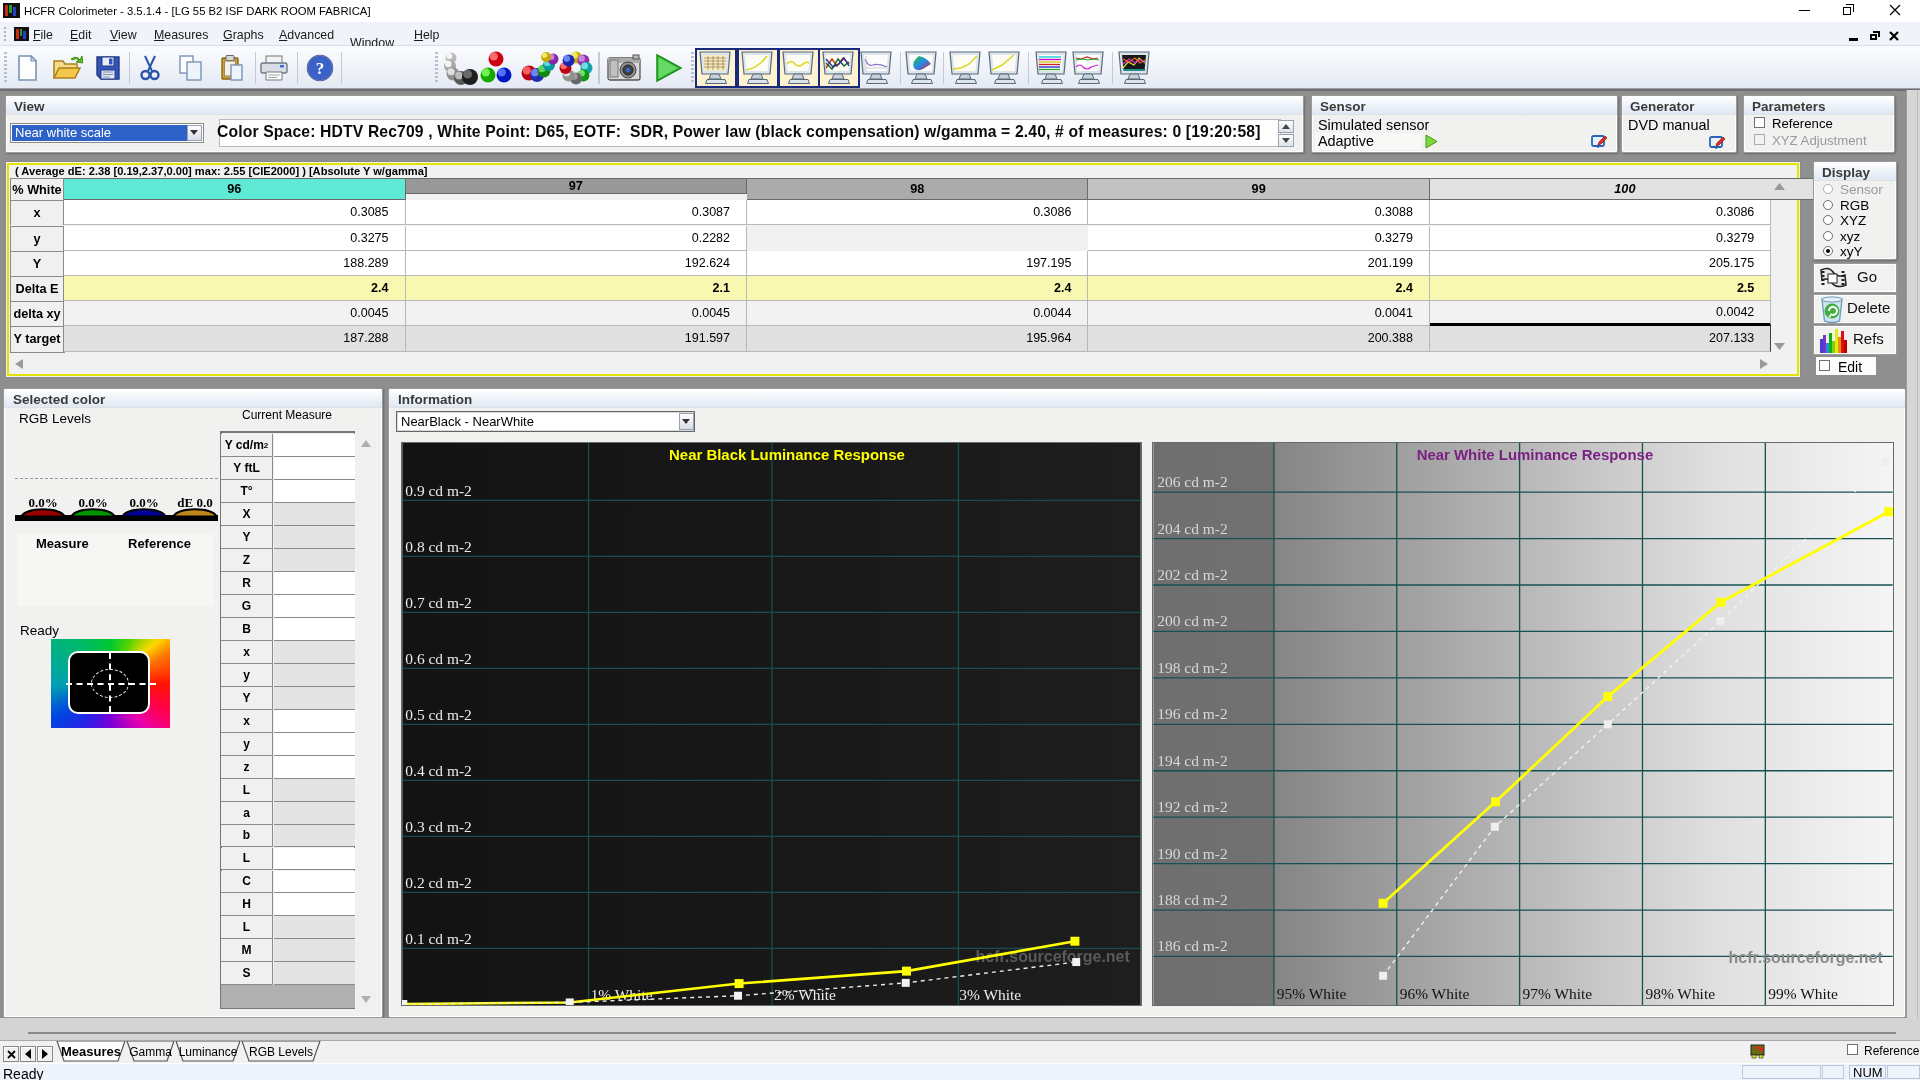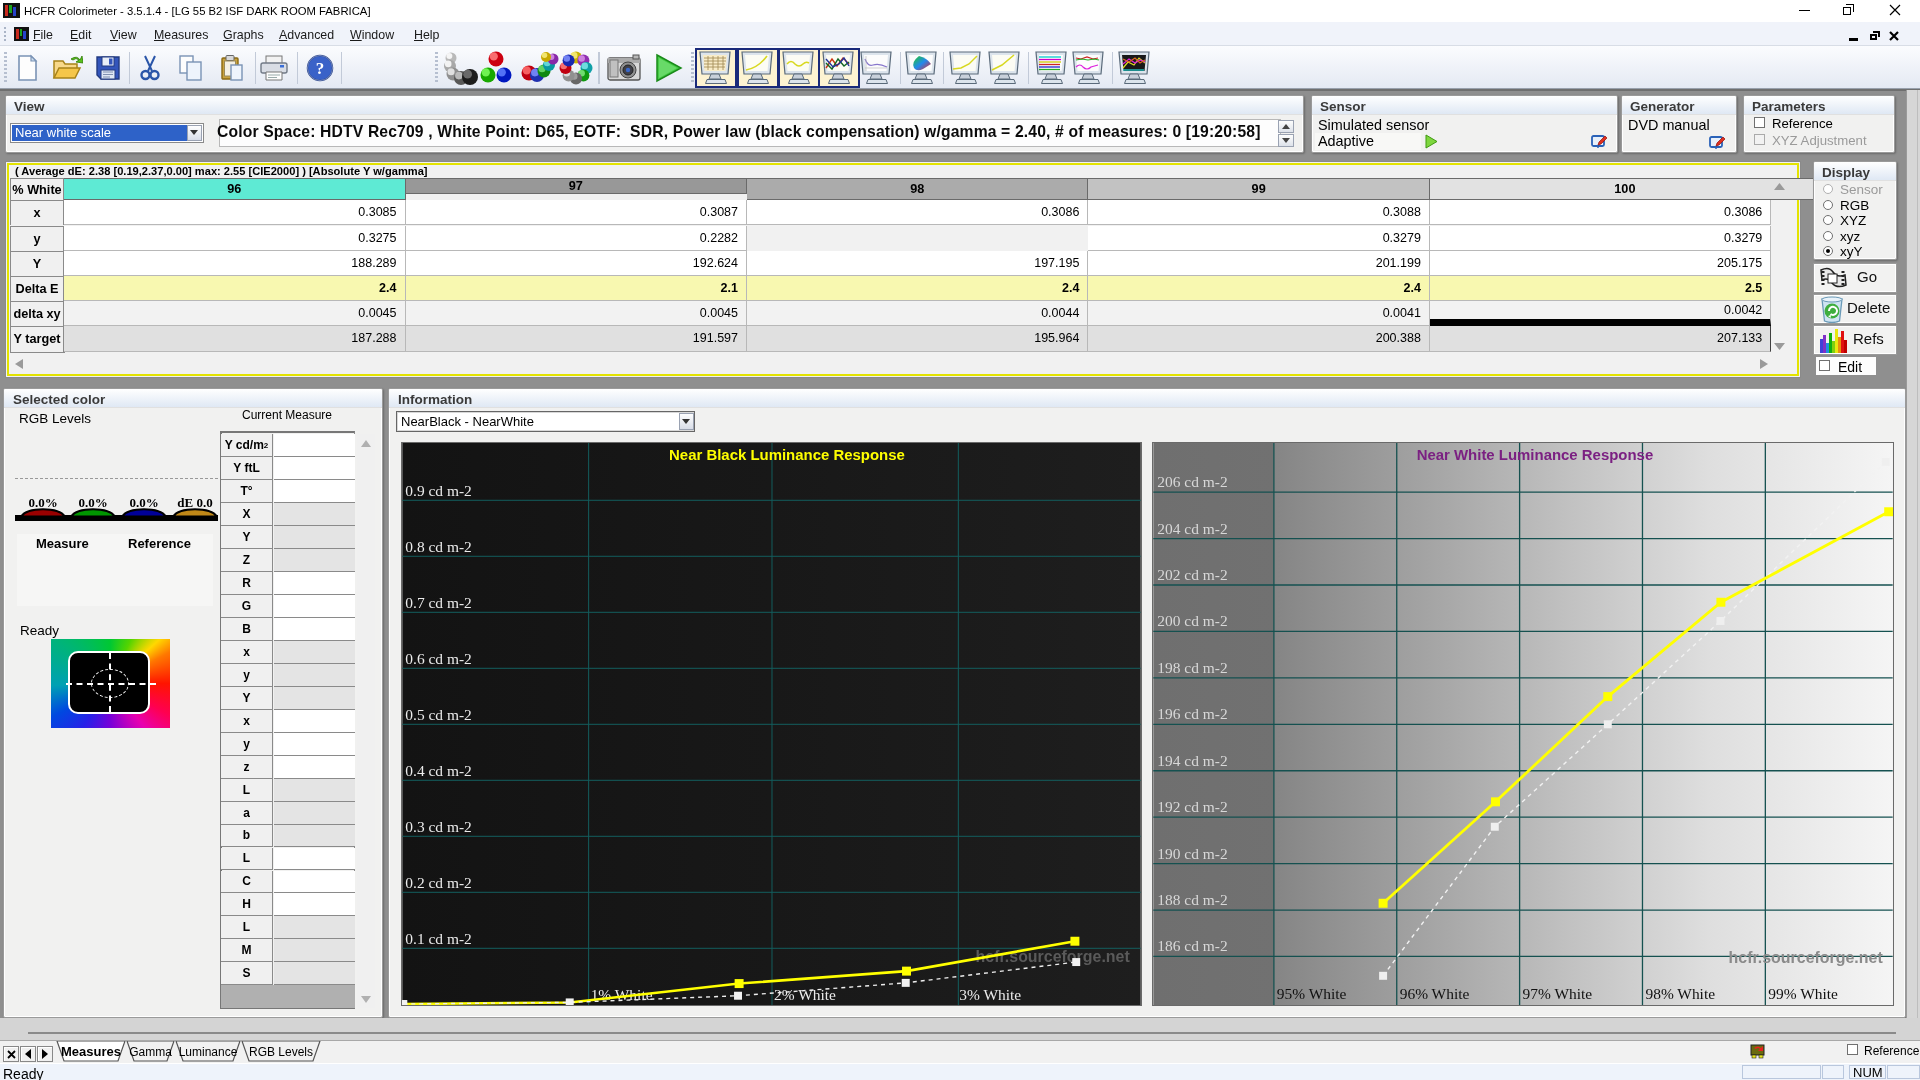--- a/index.html
+++ b/index.html
@@ -2,21 +2,21 @@
 <html><head><meta charset="utf-8"><title>HCFR</title>
 <style>
 *{margin:0;padding:0;box-sizing:border-box;}
 html,body{width:1920px;height:1080px;overflow:hidden;}
 body{font-family:"Liberation Sans",sans-serif;font-size:13px;color:#000;}
 #app{position:relative;width:1920px;height:1080px;background:#8f8f8f;}
 #app div{position:absolute;}
 .gb{background:#f1f1f0;border:1px solid #9a9a9a;box-shadow:0 0 0 1px #ffffff inset, 1px 1px 2px rgba(0,0,0,.25);border-radius:2px;}
 .gbt{left:0;top:0;right:0;height:19px;background:linear-gradient(#ffffff,#dfe8f4);border-bottom:1px solid #e0e0e0;border-radius:2px 2px 0 0;}
 .gbtitle{font-weight:bold;color:#3a3a3a;font-size:13.5px;}
-.cell{display:flex;align-items:center;justify-content:flex-end;padding-right:8px;font-size:12.5px;}
+.cell{display:flex;align-items:center;justify-content:flex-end;padding-right:16px;font-size:12.5px;}
 .lcell{display:flex;align-items:center;justify-content:center;font-weight:bold;font-size:12.7px;background:#f0f0f0;}
 .hcell{display:flex;align-items:center;justify-content:center;font-weight:bold;font-size:12.7px;}
 .mrow{display:flex;align-items:center;justify-content:center;font-weight:bold;font-size:12px;background:#f0f0f0;}
 </style></head><body>
 <div id="app">
 <div style="left:0;top:0;width:1920px;height:22px;background:#ffffff;"></div>
     <div style="left:3px;top:3px;width:17px;height:15px;background:#111;">
 <div style="left:2px;top:2px;width:3px;height:11px;background:#c92a1e;"></div>
 <div style="left:6px;top:2px;width:3px;height:8px;background:#1da31d;"></div>
 <div style="left:10px;top:4px;width:3px;height:9px;background:#2742c9;"></div>
@@ -34,21 +34,21 @@
 <div style="left:2px;top:2px;width:3px;height:10px;background:#c92a1e;"></div>
 <div style="left:6px;top:2px;width:2px;height:7px;background:#1da31d;"></div>
 <div style="left:9px;top:4px;width:3px;height:8px;background:#2742c9;"></div>
     </div>
     <div style="left:33px;top:28px;height:16px;font-size:12.4px;line-height:15px;color:#1a1a1a;"><span style="text-decoration:underline;">F</span>ile</div>
     <div style="left:70px;top:28px;height:16px;font-size:12.4px;line-height:15px;color:#1a1a1a;"><span style="text-decoration:underline;">E</span>dit</div>
     <div style="left:110px;top:28px;height:16px;font-size:12.4px;line-height:15px;color:#1a1a1a;"><span style="text-decoration:underline;">V</span>iew</div>
     <div style="left:154px;top:28px;height:16px;font-size:12.4px;line-height:15px;color:#1a1a1a;"><span style="text-decoration:underline;">M</span>easures</div>
     <div style="left:223px;top:28px;height:16px;font-size:12.4px;line-height:15px;color:#1a1a1a;"><span style="text-decoration:underline;">G</span>raphs</div>
     <div style="left:279px;top:28px;height:16px;font-size:12.4px;line-height:15px;color:#1a1a1a;"><span style="text-decoration:underline;">A</span>dvanced</div>
-    <div style="left:350px;top:28px;height:16px;font-size:12.4px;line-height:15px;color:#1a1a1a;"><span style="text-decoration:underline;">W</span>indow</div>
+    <div style="left:350px;top:36px;height:16px;font-size:12.4px;line-height:15px;color:#1a1a1a;"><span style="text-decoration:underline;">W</span>indow</div>
     <div style="left:414px;top:28px;height:16px;font-size:12.4px;line-height:15px;color:#1a1a1a;"><span style="text-decoration:underline;">H</span>elp</div>
     <div style="left:1849px;top:38px;width:9px;height:3px;background:#000;"></div>
     <div style="left:1870px;top:34px;width:7px;height:6px;border:2px solid #000;"></div>
     <div style="left:1873px;top:31px;width:7px;height:6px;border:2px solid #000;border-left:none;border-bottom:none;"></div>
     <svg style="position:absolute;left:1889px;top:31px;" width="10" height="10">
       <path d="M1 1 L9 9 M9 1 L1 9" stroke="#000" stroke-width="2.2"></path>
     </svg>
     <div style="left:0;top:46px;width:1920px;height:43px;background:linear-gradient(#fbfcfe,#e4e9f3);border-bottom:1px solid #98a0ac;"></div>
     <div style="left:0;top:89px;width:1920px;height:2px;background:#6f6f6f;"></div>
     <div style="left:129px;top:52px;width:1px;height:32px;background:#c2cad8;"></div>
@@ -334,21 +334,21 @@
     <div class="lcell" style="left:10px;top:225.5px;width:54px;height:25.1px;border:1px solid #8a8a8a;border-bottom:none;">y</div>
     <div class="lcell" style="left:10px;top:250.6px;width:54px;height:25.1px;border:1px solid #8a8a8a;border-bottom:none;">Y</div>
     <div class="lcell" style="left:10px;top:275.7px;width:54px;height:25.3px;border:1px solid #8a8a8a;border-bottom:none;">Delta E</div>
     <div class="lcell" style="left:10px;top:301.0px;width:54px;height:25.1px;border:1px solid #8a8a8a;border-bottom:none;">delta xy</div>
     <div class="lcell" style="left:10px;top:326.1px;width:54px;height:25.5px;border:1px solid #8a8a8a;border-bottom:none;">Y target</div>
     <div style="left:10px;top:351.6px;width:55px;height:1px;background:#8a8a8a;"></div>
     <div class="hcell" style="left:64.0px;top:178.2px;width:341.5px;height:22.0px;background:#5eead4;border:1px solid #6a6a6a;border-left:none;">96</div>
     <div class="hcell" style="left:405.5px;top:178.2px;width:341.5px;height:16px;background:#989898;border:1px solid #6a6a6a;border-left:none;">97</div>
     <div class="hcell" style="left:747.0px;top:178.2px;width:341.4px;height:22.0px;background:#ababab;border:1px solid #6a6a6a;border-left:none;">98</div>
     <div class="hcell" style="left:1088.4px;top:178.2px;width:341.5px;height:22.0px;background:#c2c2c2;border:1px solid #6a6a6a;border-left:none;">99</div>
-    <div class="hcell" style="left:1429.9px;top:178.2px;width:391px;height:22.0px;background:#e2e2e2;border:1px solid #6a6a6a;border-left:none;">100</div>
+    <div class="hcell" style="left:1429.9px;top:178.2px;width:391px;height:22.0px;background:#e2e2e2;border:1px solid #6a6a6a;border-left:none;font-style:italic;">100</div>
     <div class="cell" style="left:64.0px;top:200.2px;width:341.5px;height:25.3px;background:#ffffff;border-right:1px solid #b8b8b8;border-bottom:1px solid #b8b8b8;">0.3085</div>
     <div class="cell" style="left:405.5px;top:200.2px;width:341.5px;height:25.3px;background:#ffffff;border-right:1px solid #b8b8b8;border-bottom:1px solid #b8b8b8;">0.3087</div>
     <div class="cell" style="left:747.0px;top:200.2px;width:341.4px;height:25.3px;background:#ffffff;border-right:1px solid #b8b8b8;border-bottom:1px solid #b8b8b8;">0.3086</div>
     <div class="cell" style="left:1088.4px;top:200.2px;width:341.5px;height:25.3px;background:#ffffff;border-right:1px solid #b8b8b8;border-bottom:1px solid #b8b8b8;">0.3088</div>
     <div class="cell" style="left:1429.9px;top:200.2px;width:341.4px;height:25.3px;background:#ffffff;border-right:1px solid #b8b8b8;border-bottom:1px solid #b8b8b8;">0.3086</div>
     <div class="cell" style="left:64.0px;top:225.5px;width:341.5px;height:25.1px;background:#ffffff;border-right:1px solid #b8b8b8;border-bottom:1px solid #b8b8b8;">0.3275</div>
     <div class="cell" style="left:405.5px;top:225.5px;width:341.5px;height:25.1px;background:#ffffff;border-right:1px solid #b8b8b8;border-bottom:1px solid #b8b8b8;">0.2282</div>
     <div class="cell" style="left:1088.4px;top:225.5px;width:341.5px;height:25.1px;background:#ffffff;border-right:1px solid #b8b8b8;border-bottom:1px solid #b8b8b8;">0.3279</div>
     <div class="cell" style="left:1429.9px;top:225.5px;width:341.4px;height:25.1px;background:#ffffff;border-right:1px solid #b8b8b8;border-bottom:1px solid #b8b8b8;">0.3279</div>
     <div class="cell" style="left:64.0px;top:250.6px;width:341.5px;height:25.1px;background:#ffffff;border-right:1px solid #b8b8b8;border-bottom:1px solid #b8b8b8;">188.289</div>
@@ -358,21 +358,21 @@
     <div class="cell" style="left:1429.9px;top:250.6px;width:341.4px;height:25.1px;background:#ffffff;border-right:1px solid #b8b8b8;border-bottom:1px solid #b8b8b8;">205.175</div>
     <div class="cell" style="left:64.0px;top:275.7px;width:341.5px;height:25.3px;background:#f8f8b0;border-right:1px solid #b8b8b8;border-bottom:1px solid #b8b8b8;font-weight:bold;">2.4</div>
     <div class="cell" style="left:405.5px;top:275.7px;width:341.5px;height:25.3px;background:#f8f8b0;border-right:1px solid #b8b8b8;border-bottom:1px solid #b8b8b8;font-weight:bold;">2.1</div>
     <div class="cell" style="left:747.0px;top:275.7px;width:341.4px;height:25.3px;background:#f8f8b0;border-right:1px solid #b8b8b8;border-bottom:1px solid #b8b8b8;font-weight:bold;">2.4</div>
     <div class="cell" style="left:1088.4px;top:275.7px;width:341.5px;height:25.3px;background:#f8f8b0;border-right:1px solid #b8b8b8;border-bottom:1px solid #b8b8b8;font-weight:bold;">2.4</div>
     <div class="cell" style="left:1429.9px;top:275.7px;width:341.4px;height:25.3px;background:#f8f8b0;border-right:1px solid #b8b8b8;border-bottom:1px solid #b8b8b8;font-weight:bold;">2.5</div>
     <div class="cell" style="left:64.0px;top:301.0px;width:341.5px;height:25.1px;background:#f2f2f2;border-right:1px solid #b8b8b8;border-bottom:1px solid #b8b8b8;">0.0045</div>
     <div class="cell" style="left:405.5px;top:301.0px;width:341.5px;height:25.1px;background:#f2f2f2;border-right:1px solid #b8b8b8;border-bottom:1px solid #b8b8b8;">0.0045</div>
     <div class="cell" style="left:747.0px;top:301.0px;width:341.4px;height:25.1px;background:#f2f2f2;border-right:1px solid #b8b8b8;border-bottom:1px solid #b8b8b8;">0.0044</div>
     <div class="cell" style="left:1088.4px;top:301.0px;width:341.5px;height:25.1px;background:#f2f2f2;border-right:1px solid #b8b8b8;border-bottom:1px solid #b8b8b8;">0.0041</div>
-    <div class="cell" style="left:1429.9px;top:301.0px;width:341.4px;height:25.1px;background:#f2f2f2;border-right:1px solid #b8b8b8;border-bottom:7px solid #000000;">0.0042</div>
+    <div class="cell" style="left:1429.9px;top:301.0px;width:341.4px;height:25.1px;background:#f2f2f2;border-right:1px solid #b8b8b8;border-bottom:3px solid #000000;">0.0042</div>
     <div class="cell" style="left:64.0px;top:326.1px;width:341.5px;height:25.5px;background:#e0e0e0;border-right:1px solid #b8b8b8;border-bottom:1px solid #b8b8b8;">187.288</div>
     <div class="cell" style="left:405.5px;top:326.1px;width:341.5px;height:25.5px;background:#e0e0e0;border-right:1px solid #b8b8b8;border-bottom:1px solid #b8b8b8;">191.597</div>
     <div class="cell" style="left:747.0px;top:326.1px;width:341.4px;height:25.5px;background:#e0e0e0;border-right:1px solid #b8b8b8;border-bottom:1px solid #b8b8b8;">195.964</div>
     <div class="cell" style="left:1088.4px;top:326.1px;width:341.5px;height:25.5px;background:#e0e0e0;border-right:1px solid #b8b8b8;border-bottom:1px solid #b8b8b8;">200.388</div>
     <div class="cell" style="left:1429.9px;top:326.1px;width:341.4px;height:25.5px;background:#e0e0e0;border-right:1px solid #404040;border-bottom:1px solid #b8b8b8;">207.133</div>
     <svg style="position:absolute;left:15px;top:359px;" width="9" height="10">
       <path d="M8 0 L0 5 L8 10 z" fill="#9a9a9a"></path>
     </svg>
     <svg style="position:absolute;left:1759px;top:359px;" width="9" height="10">
       <path d="M1 0 L9 5 L1 10 z" fill="#9a9a9a"></path>

